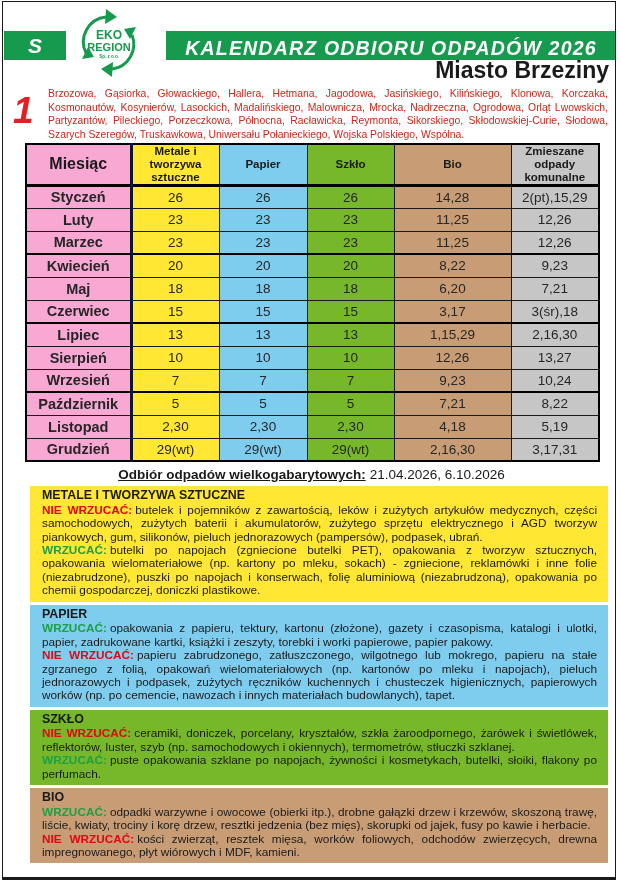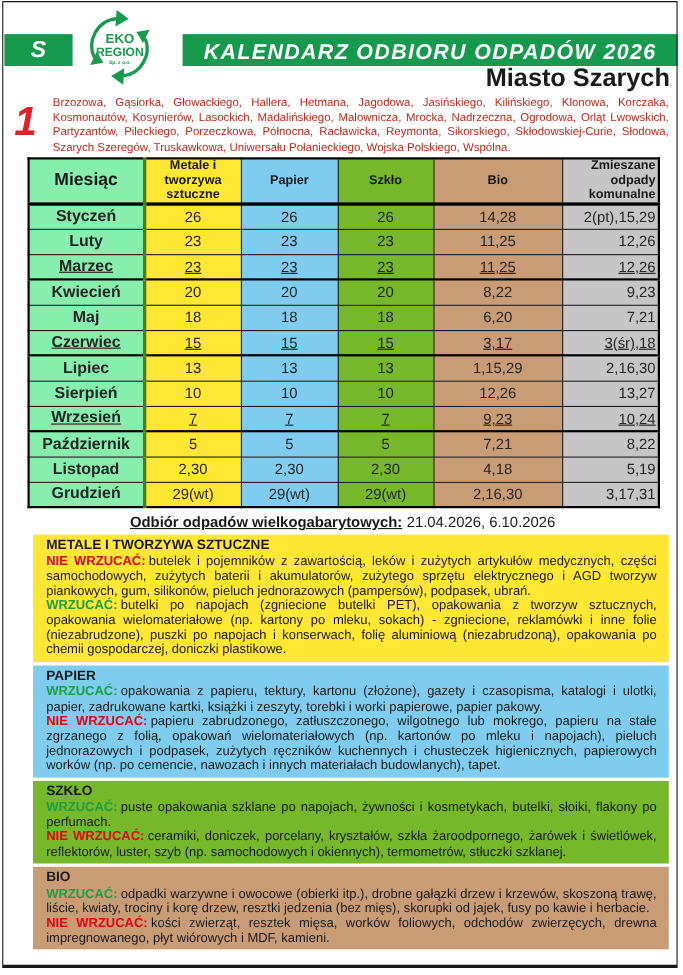--- a/index.html
+++ b/index.html
@@ -33,27 +33,27 @@
   .streets{flex:1;color:var(--dark-red);font-size:10.4px;line-height:1.3;text-align:justify;}
 
   
   table{border-collapse:collapse;table-layout:fixed;width:573px;margin:2px 0 0 12px;border:2px solid #000;}
   th,td{border:1px solid #1a1a1a;text-align:center;vertical-align:middle;padding:0 2px;}
   thead tr{border-bottom:3px solid #000;}
   th{height:40px;font-size:11.5px;line-height:1.12;font-weight:bold;}
   th.col-month{font-size:16px;}
   td{height:23px;font-size:13.5px;color:#262626;}
   td.col-month{font-weight:bold;font-size:14.5px;}
-  th.col-month,td.col-month{border-right:3px solid #4d7c0f;background:#86efac;}
+  th.col-month,td.col-month{border-right:3px solid #0f172a;background:#f9a8d4;}
   .col-metale{background:var(--yellow);}
   .col-papier{background:var(--blue);}
   .col-szklo{background:var(--glass-green);}
   .col-bio{background:var(--bio-tan);}
-  .col-zmieszane{background:var(--gray);text-align:right;}
-  tr.quarter-end{border-bottom:2.5px solid #000;text-decoration:underline;}
+  .col-zmieszane{background:var(--gray);}
+  tr.quarter-end{border-bottom:2.5px solid #000;}
 
   
   .bulky{width:573px;margin:5px 0 0 12px;text-align:center;font-size:13.5px;}
   .bulky .lbl{font-weight:bold;margin-right:4px;text-decoration:underline;}
 
   
   .rules-head{display:flex;align-items:baseline;gap:14px;margin:6px 0 0 1px;}
   .rules-head .h{font-weight:bold;font-size:14.5px;letter-spacing:.2px;}
   .rules-head .note{color:var(--red);font-size:13.2px;font-weight:600;}
   .sections{margin:4px 0 0 17px;width:578px;display:flex;flex-direction:column;gap:3px;}
@@ -88,21 +88,21 @@
         <polygon points="10,54 16,42 22,52" fill="#169a4e"></polygon>
         <polygon points="64,22 58,34 52,24" fill="#169a4e"></polygon>
         <text x="37" y="34" text-anchor="middle" font-family="Liberation Sans, sans-serif" font-size="12" font-weight="bold" fill="#169a4e">EKO</text>
         <text x="37" y="46" text-anchor="middle" font-family="Liberation Sans, sans-serif" font-size="11" font-weight="bold" fill="#169a4e">REGION</text>
         <text x="37" y="53" text-anchor="middle" font-family="Liberation Sans, sans-serif" font-size="4.5" font-weight="bold" fill="#169a4e">Sp. z o.o.</text>
       </svg>
     </div>
     <div class="title-bar">
       <span class="t">KALENDARZ ODBIORU ODPADÓW 2026</span>
     </div>
-    <div class="subtitle">Miasto Szarych</div>
+    <div class="subtitle">Miasto Brzeziny</div>
   </div>
 
   <div class="route">
     <div class="route-number">1</div>
     <div class="streets">Brzozowa, Gąsiorka, Głowackiego, Hallera, Hetmana, Jagodowa, Jasińskiego, Kilińskiego, Klonowa, Korczaka, Kosmonautów, Kosynierów, Lasockich, Madalińskiego, Malownicza, Mrocka, Nadrzeczna, Ogrodowa, Orląt Lwowskich, Partyzantów, Pileckiego, Porzeczkowa, Północna, Racławicka, Reymonta, Sikorskiego, Skłodowskiej-Curie, Słodowa, Szarych Szeregów, Truskawkowa, Uniwersału Połanieckiego, Wojska Polskiego, Wspólna.</div>
   </div>
 
   <table>
     <colgroup>
       <col style="width:105px">
@@ -238,22 +238,22 @@
     <div class="section sec-papier">
       <div class="sec-title">PAPIER</div>
       <div class="sec-body">
         <p><span class="put-label">WRZUCAĆ:</span><span>opakowania z papieru, tektury, kartonu (złożone), gazety i czasopisma, katalogi i ulotki, papier, zadrukowane kartki, książki i zeszyty, torebki i worki papierowe, papier pakowy.</span></p>
         <p><span class="dont-label">NIE WRZUCAĆ:</span><span>papieru zabrudzonego, zatłuszczonego, wilgotnego lub mokrego, papieru na stałe zgrzanego z folią, opakowań wielomateriałowych (np. kartonów po mleku i napojach), pieluch jednorazowych i podpasek, zużytych ręczników kuchennych i chusteczek higienicznych, papierowych worków (np. po cemencie, nawozach i innych materiałach budowlanych), tapet.</span></p>
       </div>
     </div>
     <div class="section sec-szklo">
       <div class="sec-title">SZKŁO</div>
       <div class="sec-body">
+        <p><span class="dont-label">NIE WRZUCAĆ:</span><span>ceramiki, doniczek, porcelany, kryształów, szkła żaroodpornego, żarówek i świetlówek, reflektorów, luster, szyb (np. samochodowych i okiennych), termometrów, stłuczki szklanej.</span></p>
         <p><span class="put-label">WRZUCAĆ:</span><span>puste opakowania szklane po napojach, żywności i kosmetykach, butelki, słoiki, flakony po perfumach.</span></p>
-        <p><span class="dont-label">NIE WRZUCAĆ:</span><span>ceramiki, doniczek, porcelany, kryształów, szkła żaroodpornego, żarówek i świetlówek, reflektorów, luster, szyb (np. samochodowych i okiennych), termometrów, stłuczki szklanej.</span></p>
       </div>
     </div>
     <div class="section sec-bio">
       <div class="sec-title">BIO</div>
       <div class="sec-body">
         <p><span class="put-label">WRZUCAĆ:</span><span>odpadki warzywne i owocowe (obierki itp.), drobne gałązki drzew i krzewów, skoszoną trawę, liście, kwiaty, trociny i korę drzew, resztki jedzenia (bez mięs), skorupki od jajek, fusy po kawie i herbacie.</span></p>
         <p><span class="dont-label">NIE WRZUCAĆ:</span><span>kości zwierząt, resztek mięsa, worków foliowych, odchodów zwierzęcych, drewna impregnowanego, płyt wiórowych i MDF, kamieni.</span></p>
       </div>
     </div>
   </div>

